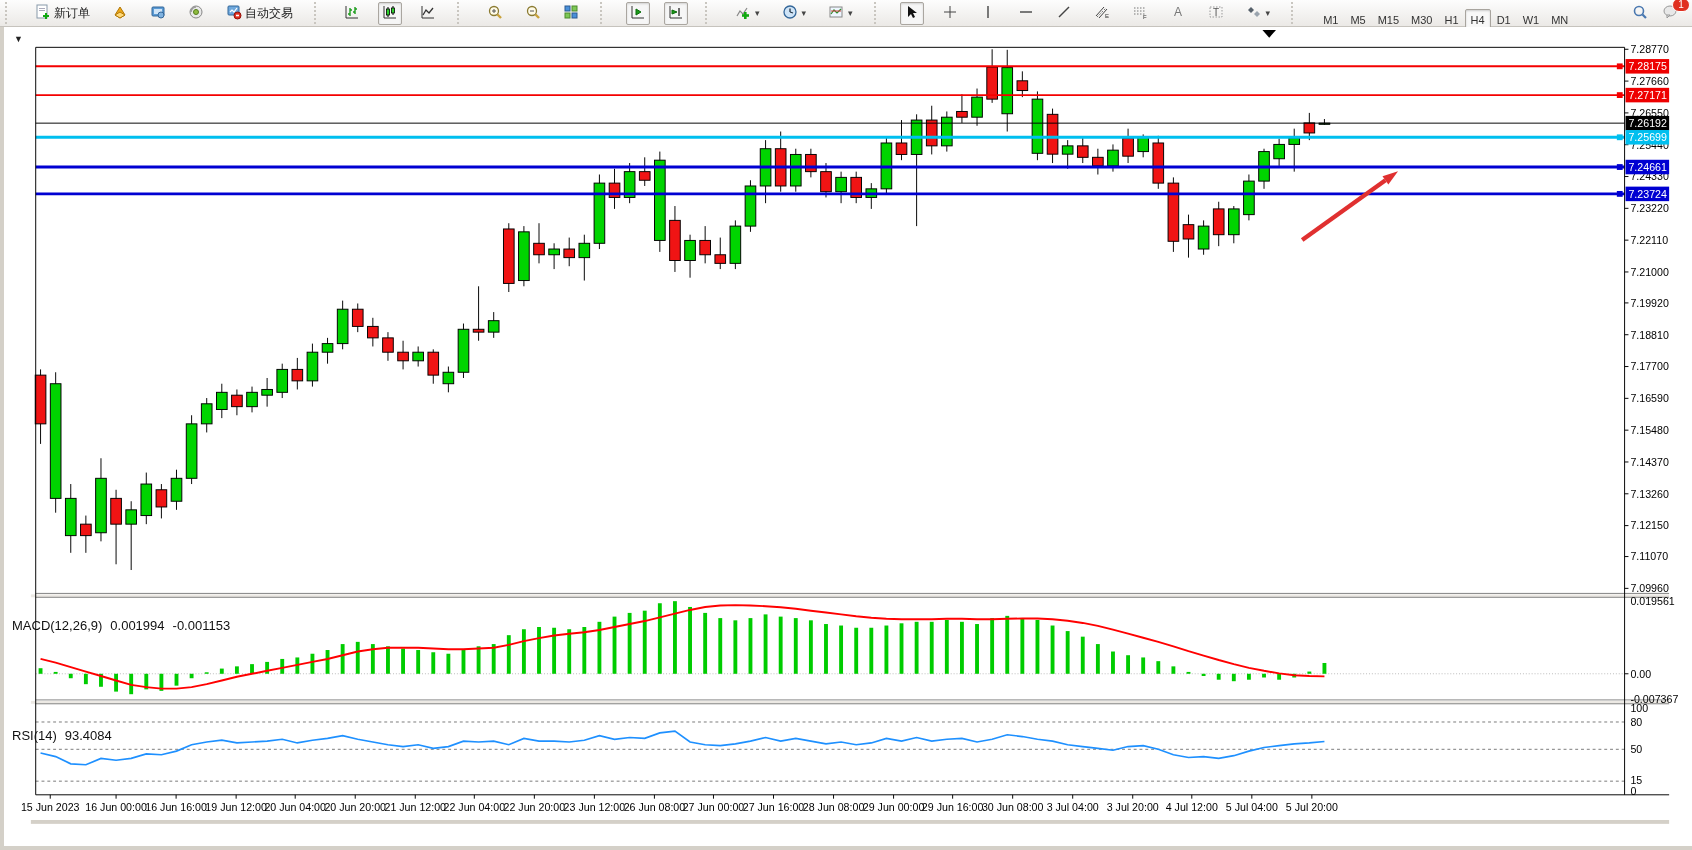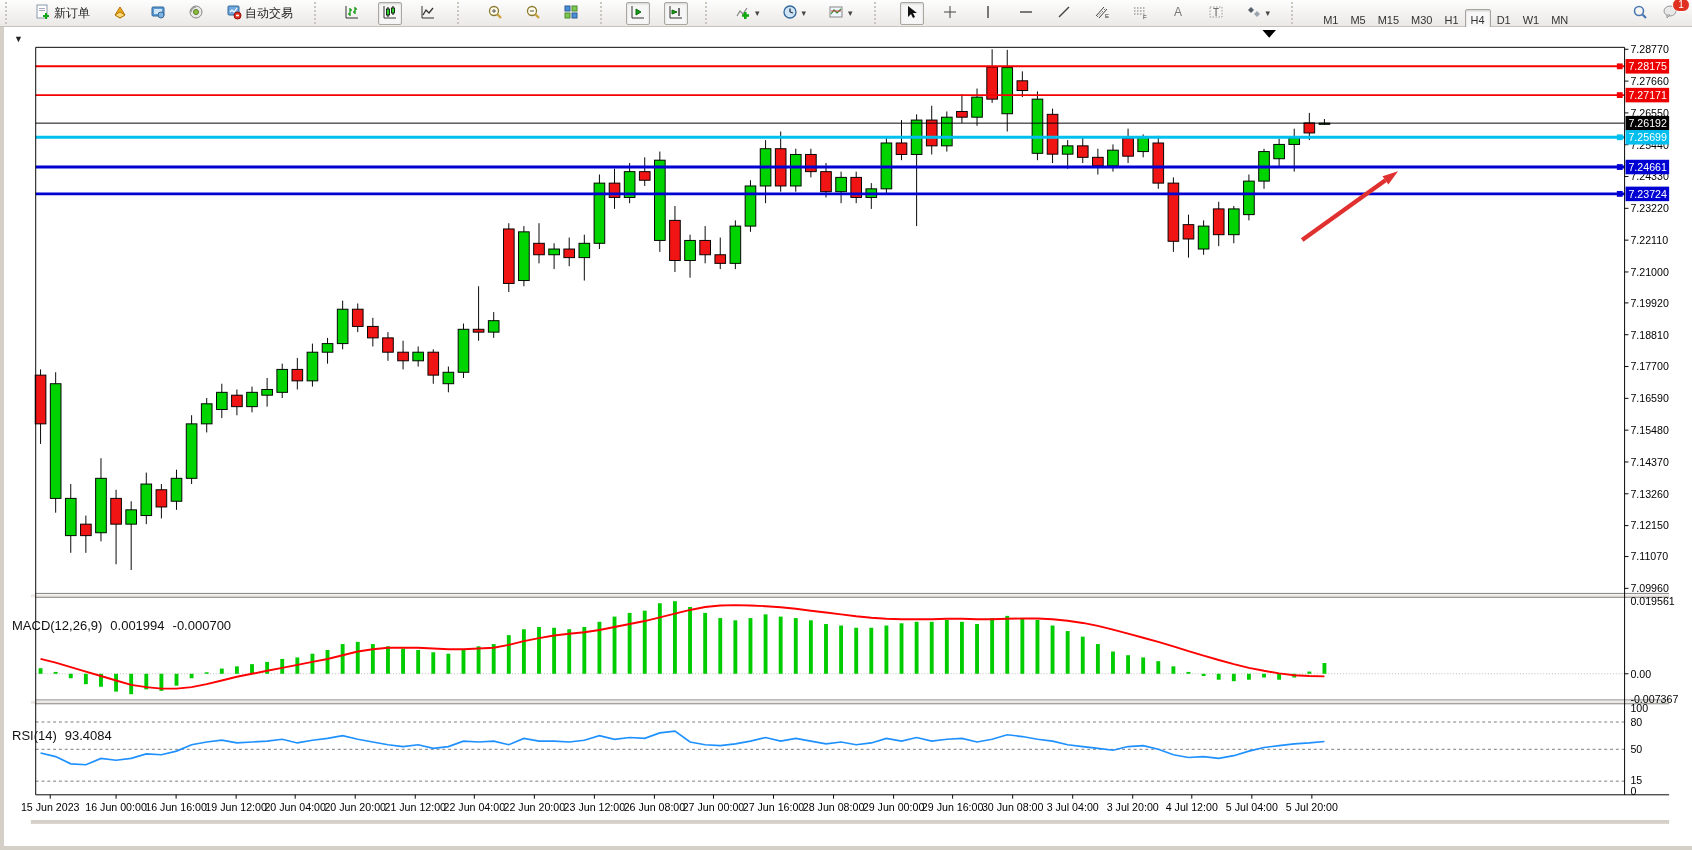--- a/index.html
+++ b/index.html
@@ -713,20 +713,20 @@
         <text x="1199" y="837" font-size="11" font-family="Liberation Sans, sans-serif" fill="#000" text-anchor="middle">4 Jul 12:00</text>
         <line x1="1261" y1="820" x2="1261" y2="824" stroke="#000"></line>
         <text x="1261" y="837" font-size="11" font-family="Liberation Sans, sans-serif" fill="#000" text-anchor="middle">5 Jul 04:00</text>
         <line x1="1323" y1="820" x2="1323" y2="824" stroke="#000"></line>
         <text x="1323" y="837" font-size="11" font-family="Liberation Sans, sans-serif" fill="#000" text-anchor="middle">5 Jul 20:00</text>
       </svg>
 
     <div class="pane-label" style="left:8px;top:591px;">
       <span>MACD(12,26,9)</span>
       <span>0.001994</span>
-      <span>-0.000700</span>
+      <span>-0.001153</span>
     </div>
     <div class="pane-label" style="left:8px;top:701px;">
       <span>RSI(14)</span>
       <span>93.4084</span>
     </div>
   </div>
 </div>
 
 </body></html>

